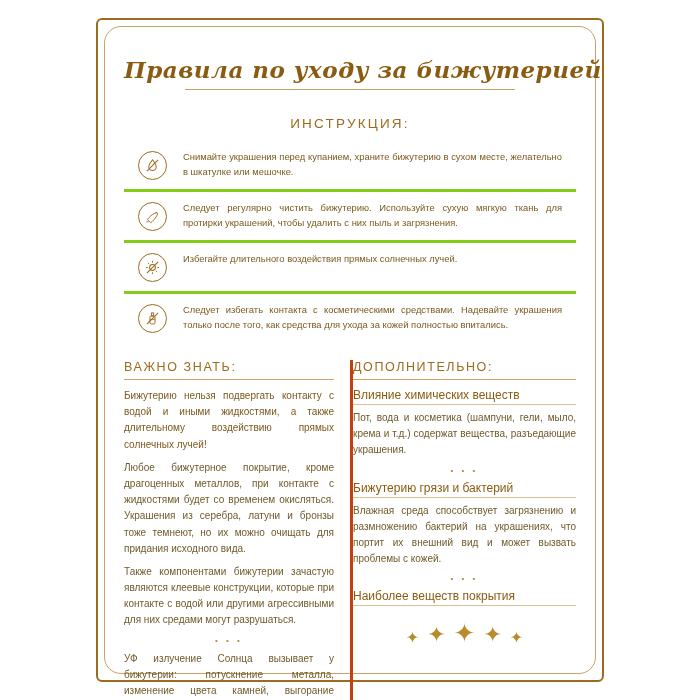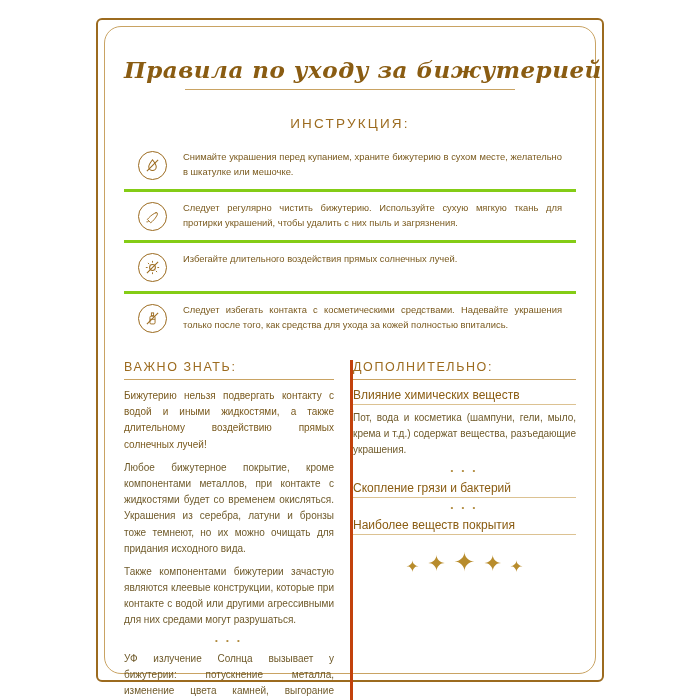--- a/index.html
+++ b/index.html
@@ -235,40 +235,41 @@
         </div>
 
       </div>
 
       <div class="columns">
 
         <div class="col left">
           <div class="col-head">ВАЖНО ЗНАТЬ:</div>
           <div class="col-rule"></div>
           <p class="para bold">Бижутерию нельзя подвергать контакту с водой и иными жидкостями, а также длительному воздействию прямых солнечных лучей!</p>
-          <p class="para">Любое бижутерное покрытие, кроме компонентами металлов, при контакте с жидкостями будет со временем окисляться. Украшения из серебра, латуни и бронзы тоже темнеют, но их можно очищать для придания исходного вида.</p>
+          <p class="para">Любое бижутерное покрытие, кроме драгоценных металлов, при контакте с жидкостями будет со временем окисляться. Украшения из серебра, латуни и бронзы тоже темнеют, но их можно очищать для придания исходного вида.</p>
           <p class="para">Также компонентами бижутерии зачастую являются клеевые конструкции, которые при контакте с водой или другими агрессивными для них средами могут разрушаться.</p>
           <div class="dots">• • •</div>
           <p class="para">УФ излучение Солнца вызывает у бижутерии: потускнение металла, изменение цвета камней, выгорание рисунков, разрушение клея. Также нагрев от Солнца приводит к: деформации металла, трещинам в камнях и дефектам органических материалов (янтарь, жемчуг, коралл).</p>
         </div>
 
         <div class="col right">
           <div class="col-head">ДОПОЛНИТЕЛЬНО:</div>
           <div class="col-rule"></div>
 
           <div>
             <div class="sub-head">Влияние химических веществ</div>
             <div class="sub-rule"></div>
             <p class="para">Пот, вода и косметика (шампуни, гели, мыло, крема и т.д.) содержат вещества, разъедающие украшения.</p>
           </div>
           <div class="dots">• • •</div>
 
           <div>
-            <div class="sub-head">Скопление грязи и бактерий</div>
+            <div class="sub-head">Бижутерию грязи и бактерий</div>
             <div class="sub-rule"></div>
+            <p class="para">Влажная среда способствует загрязнению и размножению бактерий на украшениях, что портит их внешний вид и может вызвать проблемы с кожей.</p>
           </div>
           <div class="dots">• • •</div>
 
           <div>
             <div class="sub-head">Наиболее веществ покрытия</div>
             <div class="sub-rule"></div>
           </div>
 
           <div class="stars">
             <span class="star" style="font-size:16px">✦</span>

